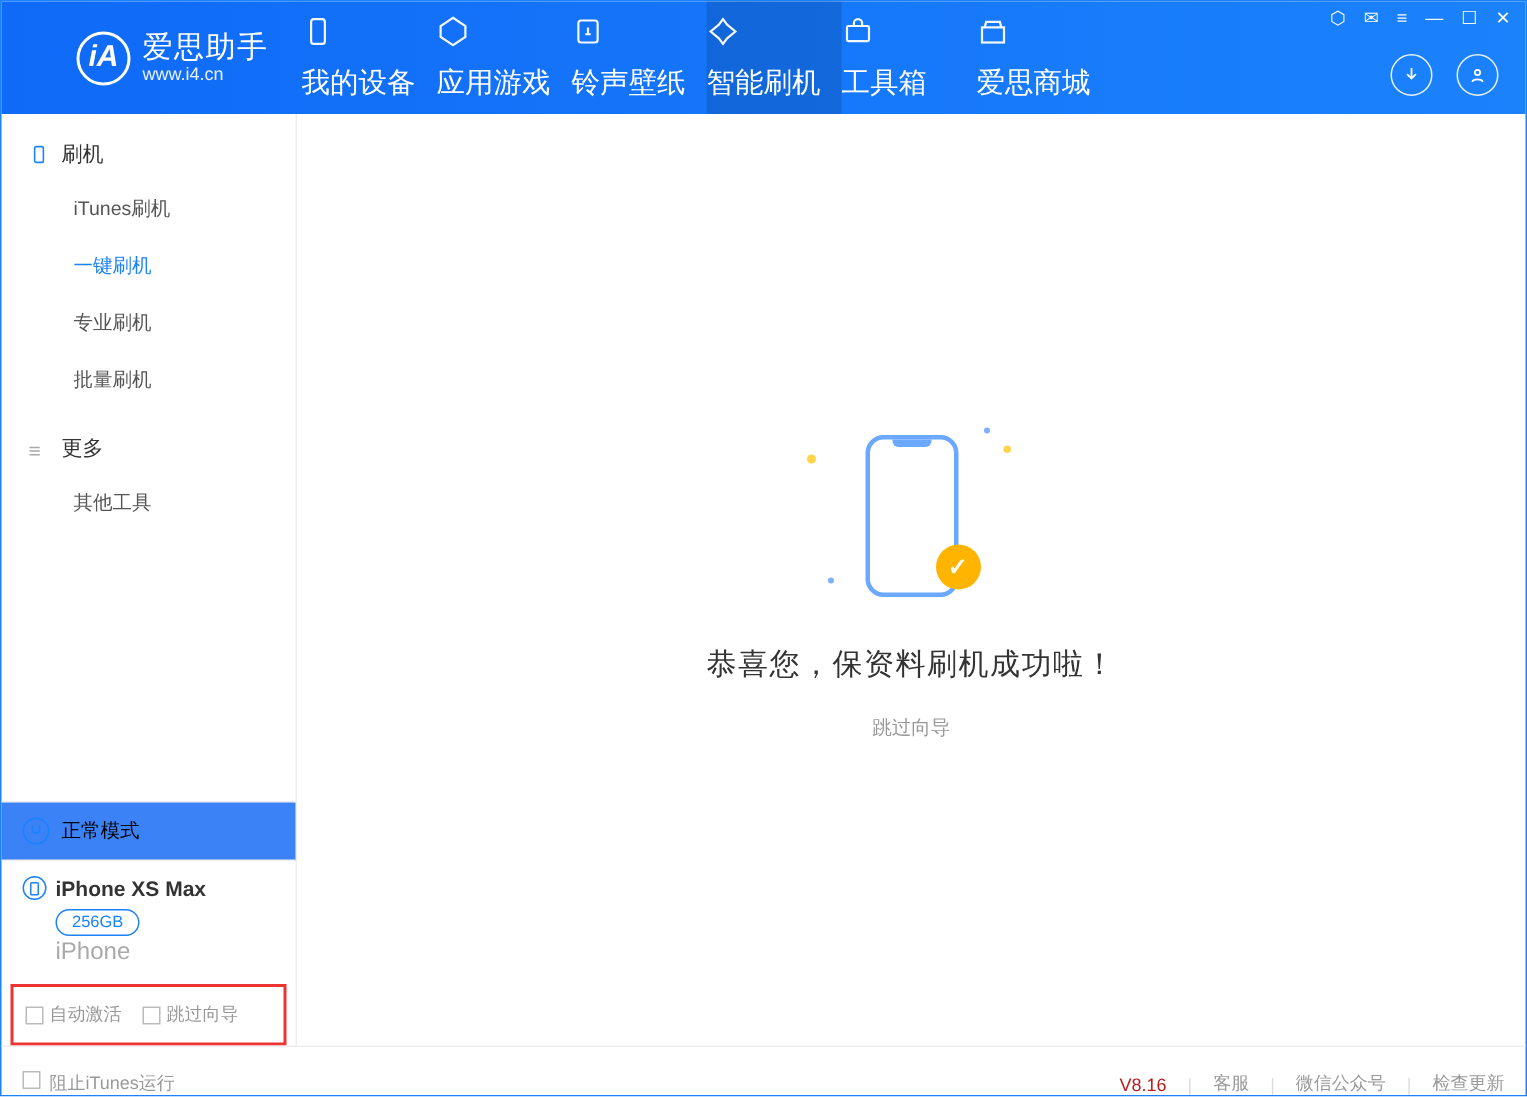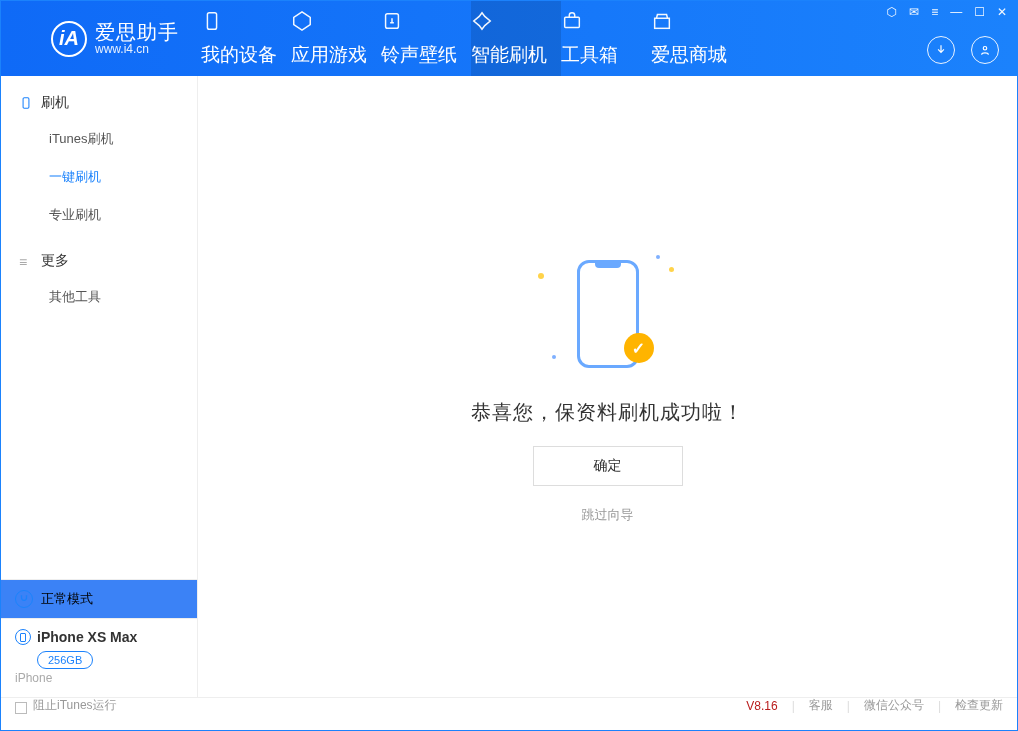--- a/index.html
+++ b/index.html
@@ -154,21 +154,21 @@
   .dev-icon .ph {width:6px;height:9px;border:1px solid #1b82fc;border-radius:1px;}
   .dev-storage {
     display:inline-block;
     margin: 6px 0 2px 22px;
     padding: 2px 10px;
     border: 1px solid #1b82fc;
     color: #1b82fc;
     border-radius: 10px;
     font-size: 11px;
   }
-  .dev-type { color:#aaa; font-size:12px; }
+  .dev-type { margin-left: 22px; color:#aaa; font-size:16px; }
   .highlight-box {
     margin: 0 6px;
     border: 2px solid #e33;
     padding: 10px 8px;
     font-size: 12px;
     color: #999;
     display:flex;
     gap: 14px;
   }
   .cb {
@@ -226,21 +226,21 @@
     font-size:14px;
     color:#333;
     cursor:pointer;
   }
   .log-link { font-size:13px; color:#999; cursor:pointer; }
   
   .footer {
     height: 30px;
     border-top:1px solid #eee;
     display:flex;
-    align-items:flex-end;
+    align-items:flex-start;
     font-size:12px;
     color:#999;
     padding: 16px 14px;
     gap: 6px;
   }
   .footer .box { width:12px;height:12px;border:1px solid #bbb;}
   .footer .right { margin-left:auto; display:flex; align-items:center; gap: 14px; }
   .footer .sep { color:#ddd; }
 </style>
 </head>
@@ -337,20 +337,21 @@
       <div class="side-scroll">
         <div class="side-section-title">
           <svg class="sicon" viewBox="0 0 24 24" fill="none" stroke="#1b82fc" stroke-width="1.8">
               <rect x="7" y="3" width="10" height="18" rx="2"></rect>
             </svg>
           <span>刷机</span>
         </div>
         <div class="side-item">iTunes刷机</div>
         <div class="side-item active">一键刷机</div>
         <div class="side-item">专业刷机</div>
+        <div class="side-item">批量刷机</div>
 
         <div class="side-section-title" style="margin-top:10px;">
           <span class="sicon" style="color:#aaa;font-size:14px;display:inline-block;">≡</span>
           <span>更多</span>
         </div>
         <div class="side-item">其他工具</div>
       </div>
 
       <div class="side-bottom">
         <div class="device-block mode">
@@ -364,36 +365,45 @@
         <div class="device-info">
           <div class="dev-name">
             <span class="dev-icon">
                 <span class="ph"></span>
               </span>
             <span>iPhone XS Max</span>
           </div>
           <div class="dev-storage">256GB</div>
           <div class="dev-type">iPhone</div>
         </div>
+        <div class="highlight-box">
+          <label class="cb">
+            <span class="box"></span>
+            <span>自动激活</span>
+          </label>
+          <label class="cb">
+            <span class="box"></span>
+            <span>跳过向导</span>
+          </label>
+        </div>
       </div>
     </div>
 
     <div class="main">
       <div class="illus">
         <div class="spark s1"></div>
         <div class="spark s2"></div>
         <div class="spark s3"></div>
         <div class="spark s4"></div>
         <div class="phone-shape">
           <div class="notch"></div>
         </div>
         <div class="check-badge">✓</div>
       </div>
       <div class="success-text">恭喜您，保资料刷机成功啦！</div>
-      <button class="ok-btn">确定</button>
       <a class="log-link">跳过向导</a>
     </div>
   </div>
 
   <div class="footer">
     <span class="box"></span>
     <span>阻止iTunes运行</span>
     <div class="right">
       <span style="color:#b91c1c;">V8.16</span>
       <span class="sep">|</span>

